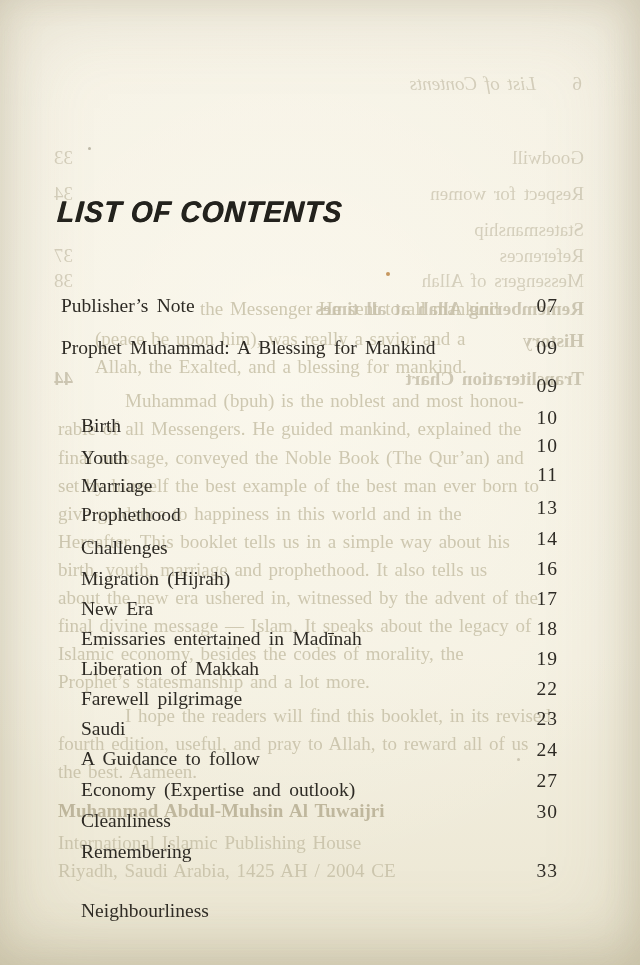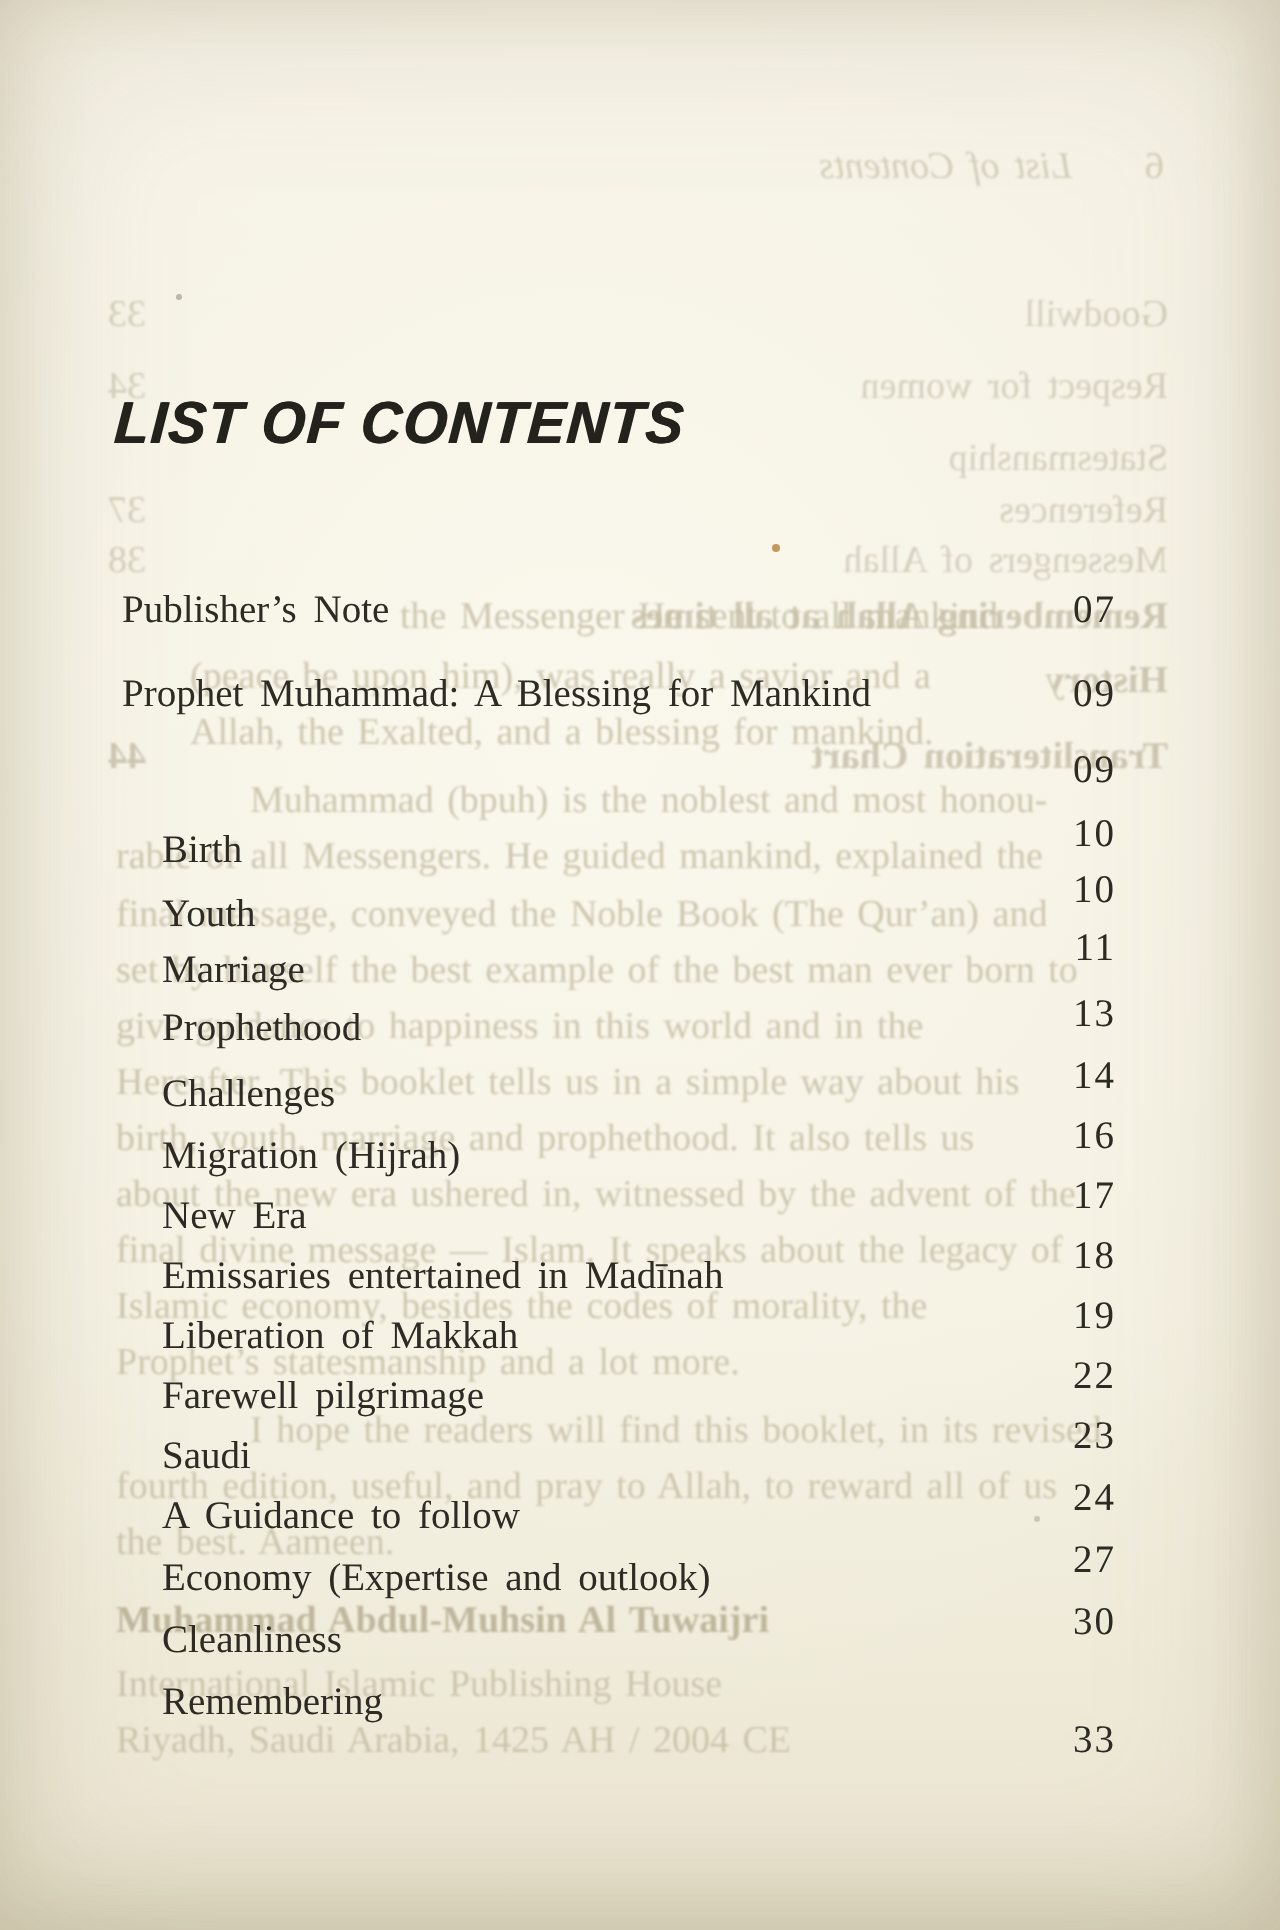--- a/index.html
+++ b/index.html
@@ -191,20 +191,21 @@
     </div>
     <div class="row sub" style="top:770px">
       <span class="lbl">Cleanliness</span>
       <span class="pg">27</span>
     </div>
     <div class="row sub" style="top:801px">
       <span class="lbl">Remembering</span>
       <span class="pg">30</span>
     </div>
     <div class="row sub" style="top:860px">
+      <span class="lbl">Neighbourliness</span>
       <span class="pg">33</span>
     </div>
   </div>
 
   <div class="speck" style="left:386px;top:272px;width:4px;height:4px;background:#b97f3c;opacity:.8"></div>
   <div class="speck" style="left:88px;top:147px;width:3px;height:3px;background:#9a937e;opacity:.6"></div>
   <div class="speck" style="left:517px;top:758px;width:3px;height:3px;background:#a79f8a;opacity:.5"></div>
 
 </div>
 

